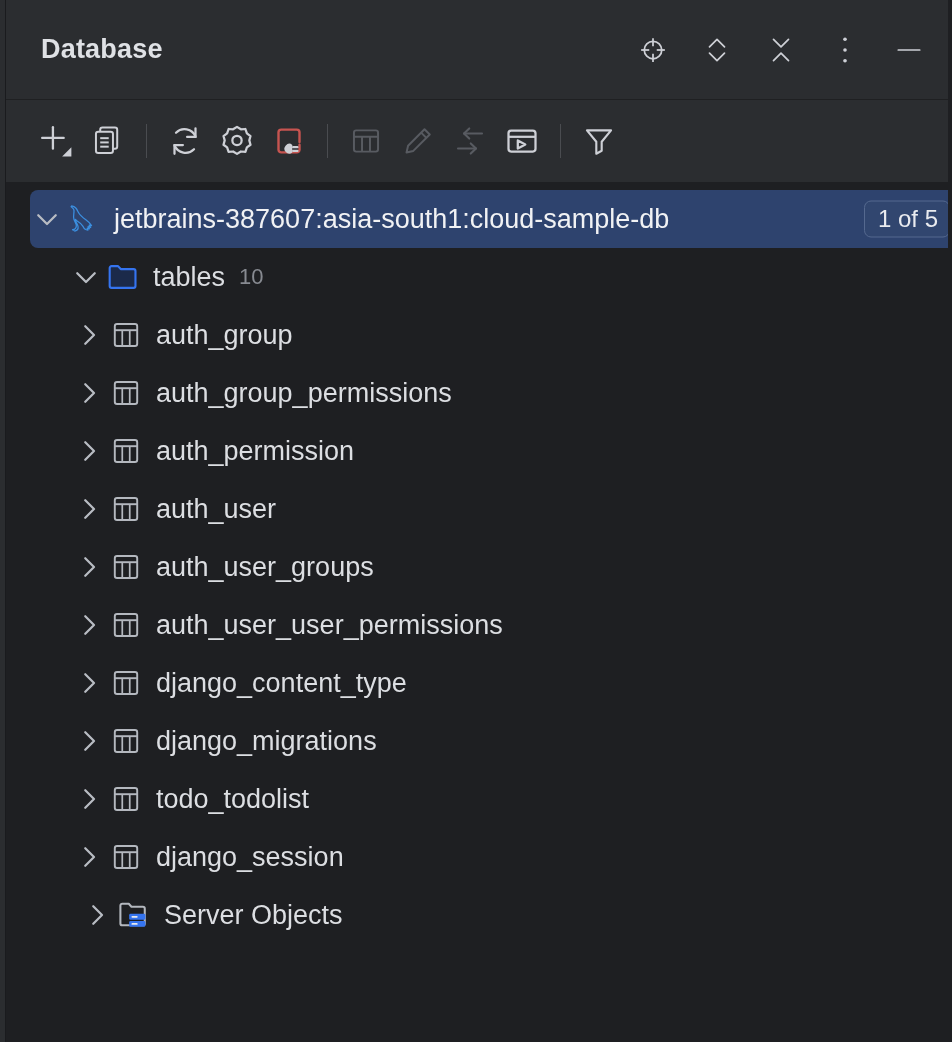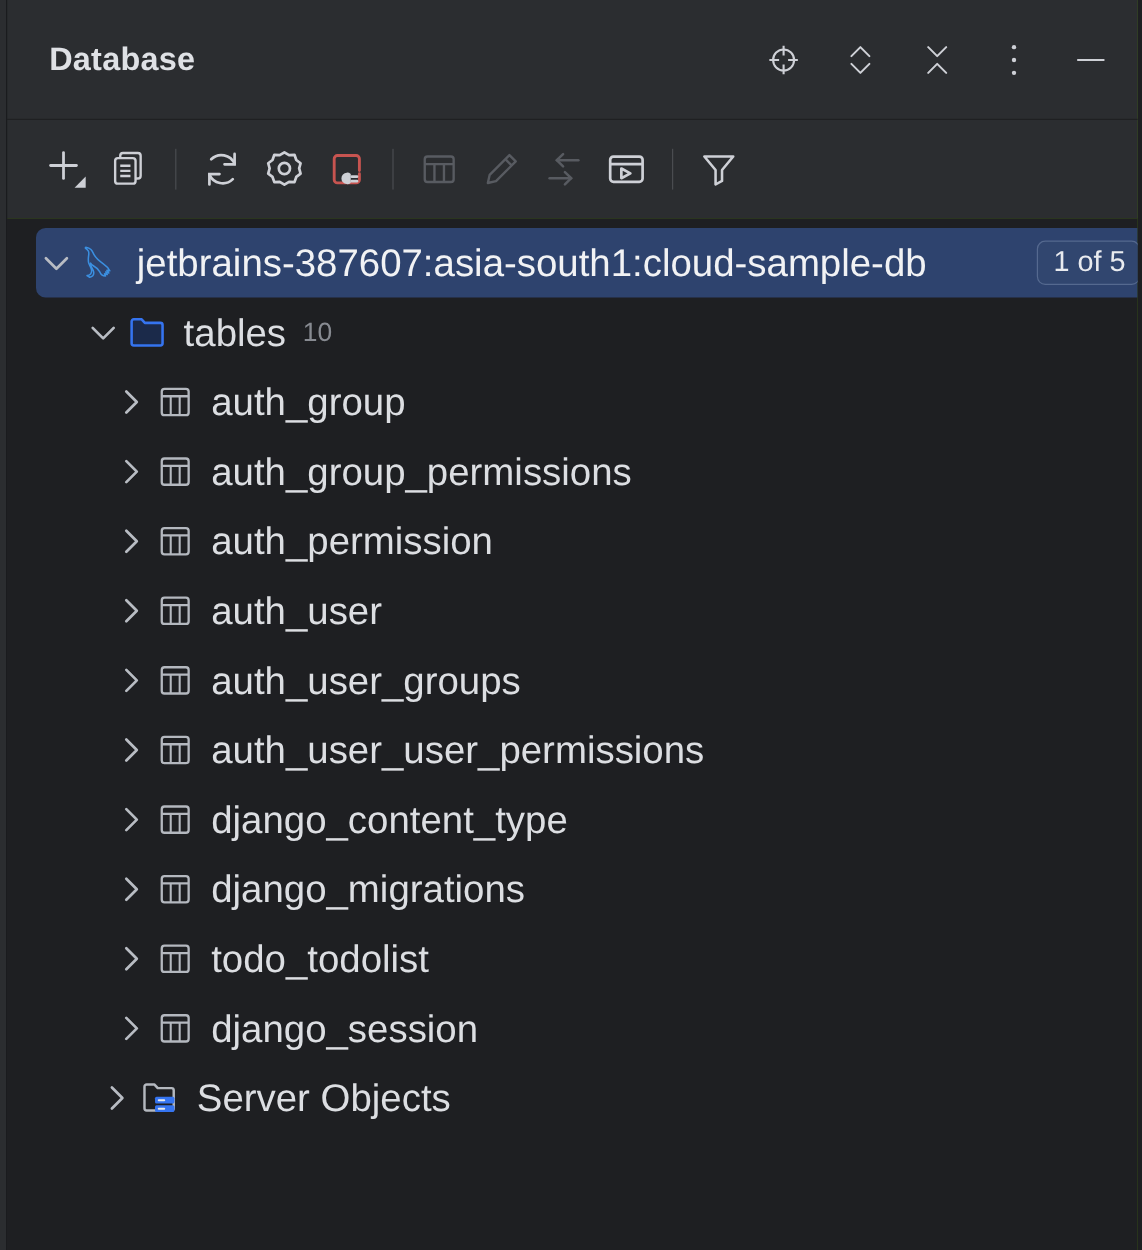--- a/index.html
+++ b/index.html
@@ -110,21 +110,21 @@
     display: flex; align-items: center; justify-content: center;
     flex: none;
   }
   .row .icon {
     width: 40px; height: 38px;
     display: flex; align-items: center; justify-content: center;
     flex: none;
     margin-right: 10px;
   }
   .row .label {
-    font-size: 32px;
+    font-size: 27px;
     color: #DCDEE2;
     line-height: 1;
   }
   .row.selected .label { color: #F1F2F4; }
   .row .count {
     font-size: 22px;
     color: #878A91;
     margin-left: 14px;
     line-height: 1;
   }
@@ -138,21 +138,21 @@
     background: #31466F;
     color: #E9EBEF;
     font-size: 24px;
     padding: 5px 11px 6px 13px;
     line-height: 1;
   }
   
   .ind-0 { padding-left: 34px; }
   .ind-1 { padding-left: 80px; }
   .ind-2 { padding-left: 69px; }
-  .ind-3 { padding-left: 92px; }
+  .ind-3 { padding-left: 72px; }
 </style>
 </head>
 <body>
 
 <div id="root">
   <div class="edge-strip"></div>
 
   <div class="tw-header">
     <div class="tw-title">Database</div>
 

